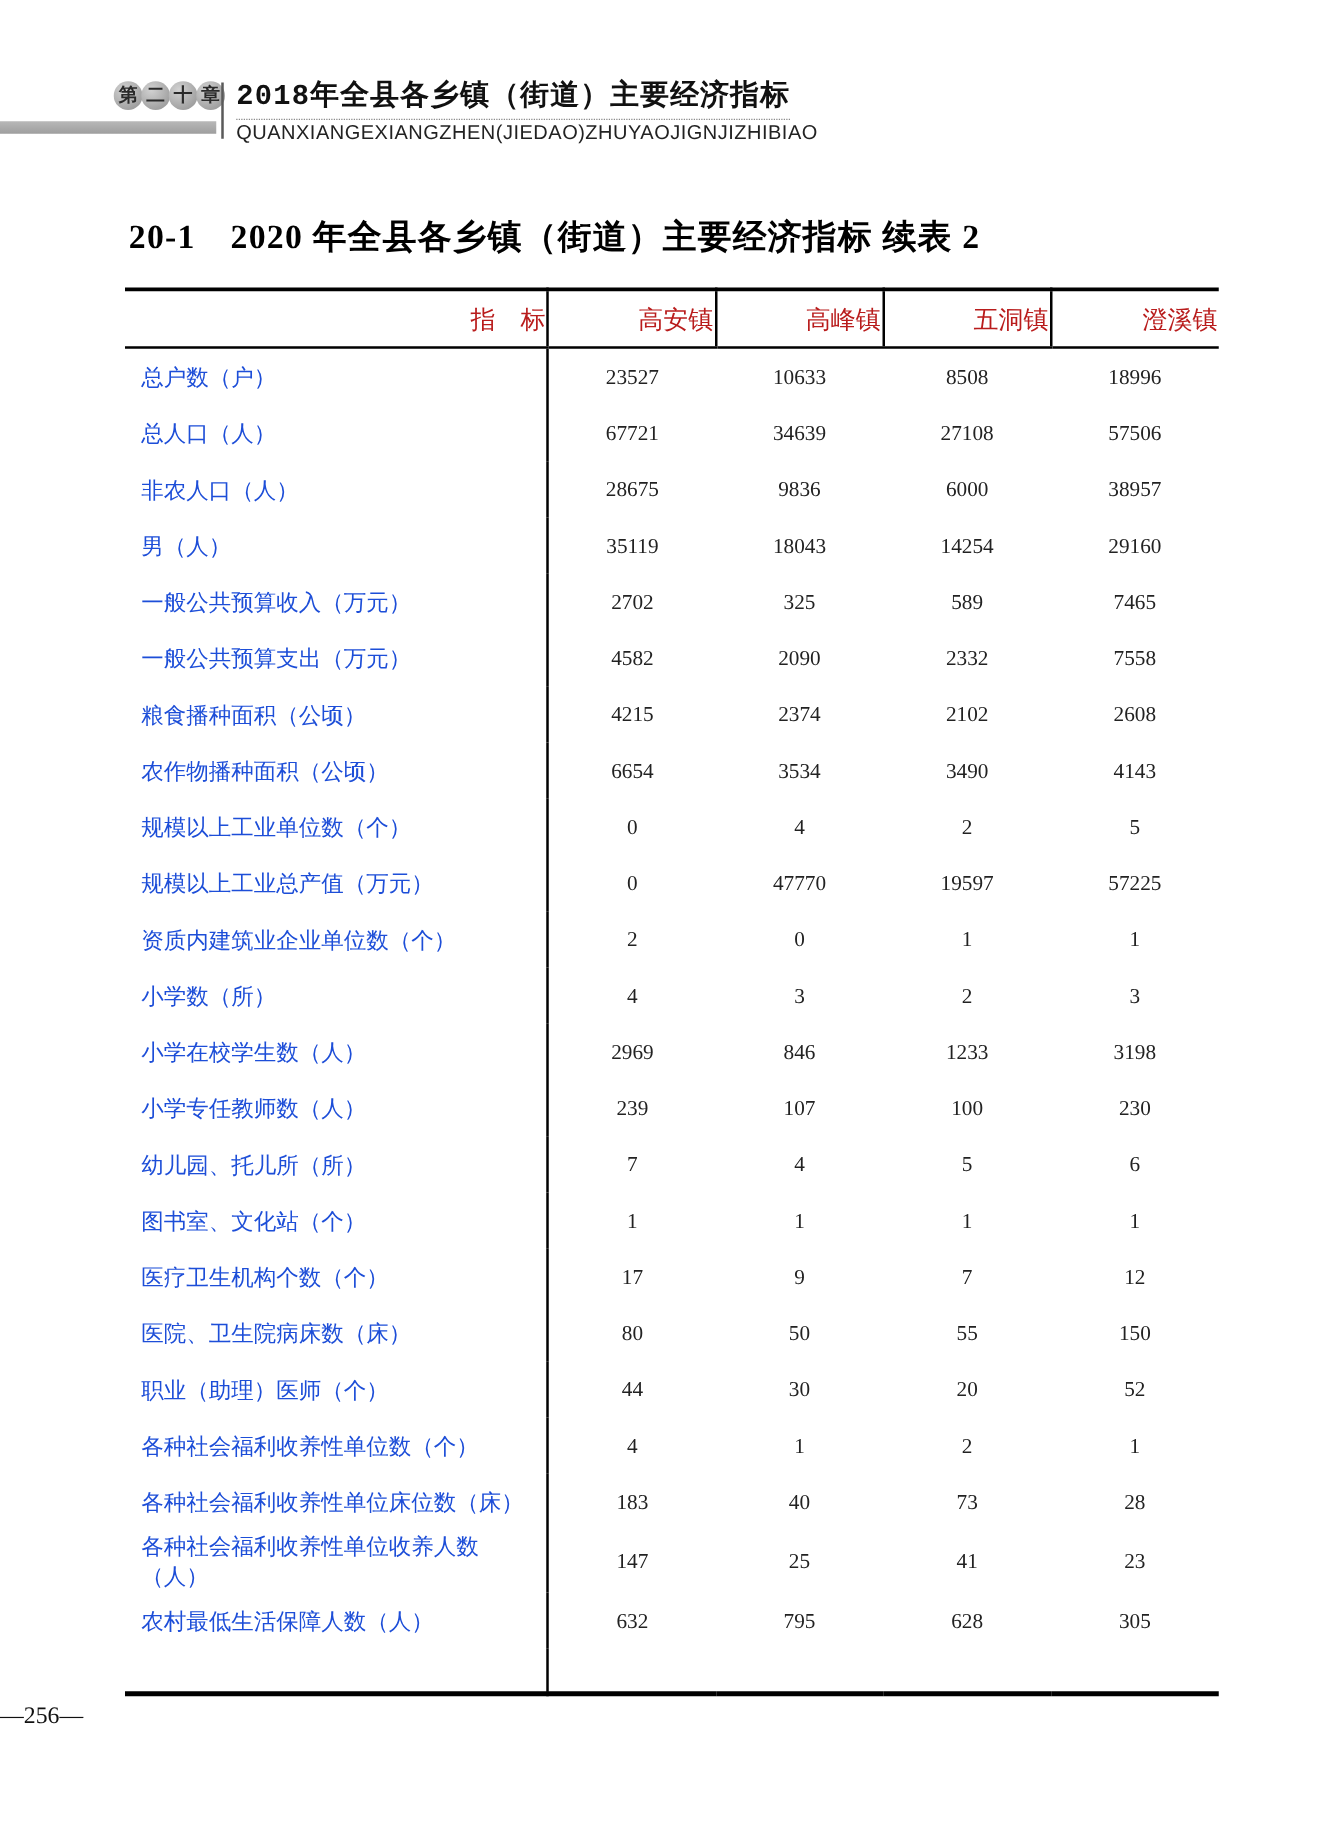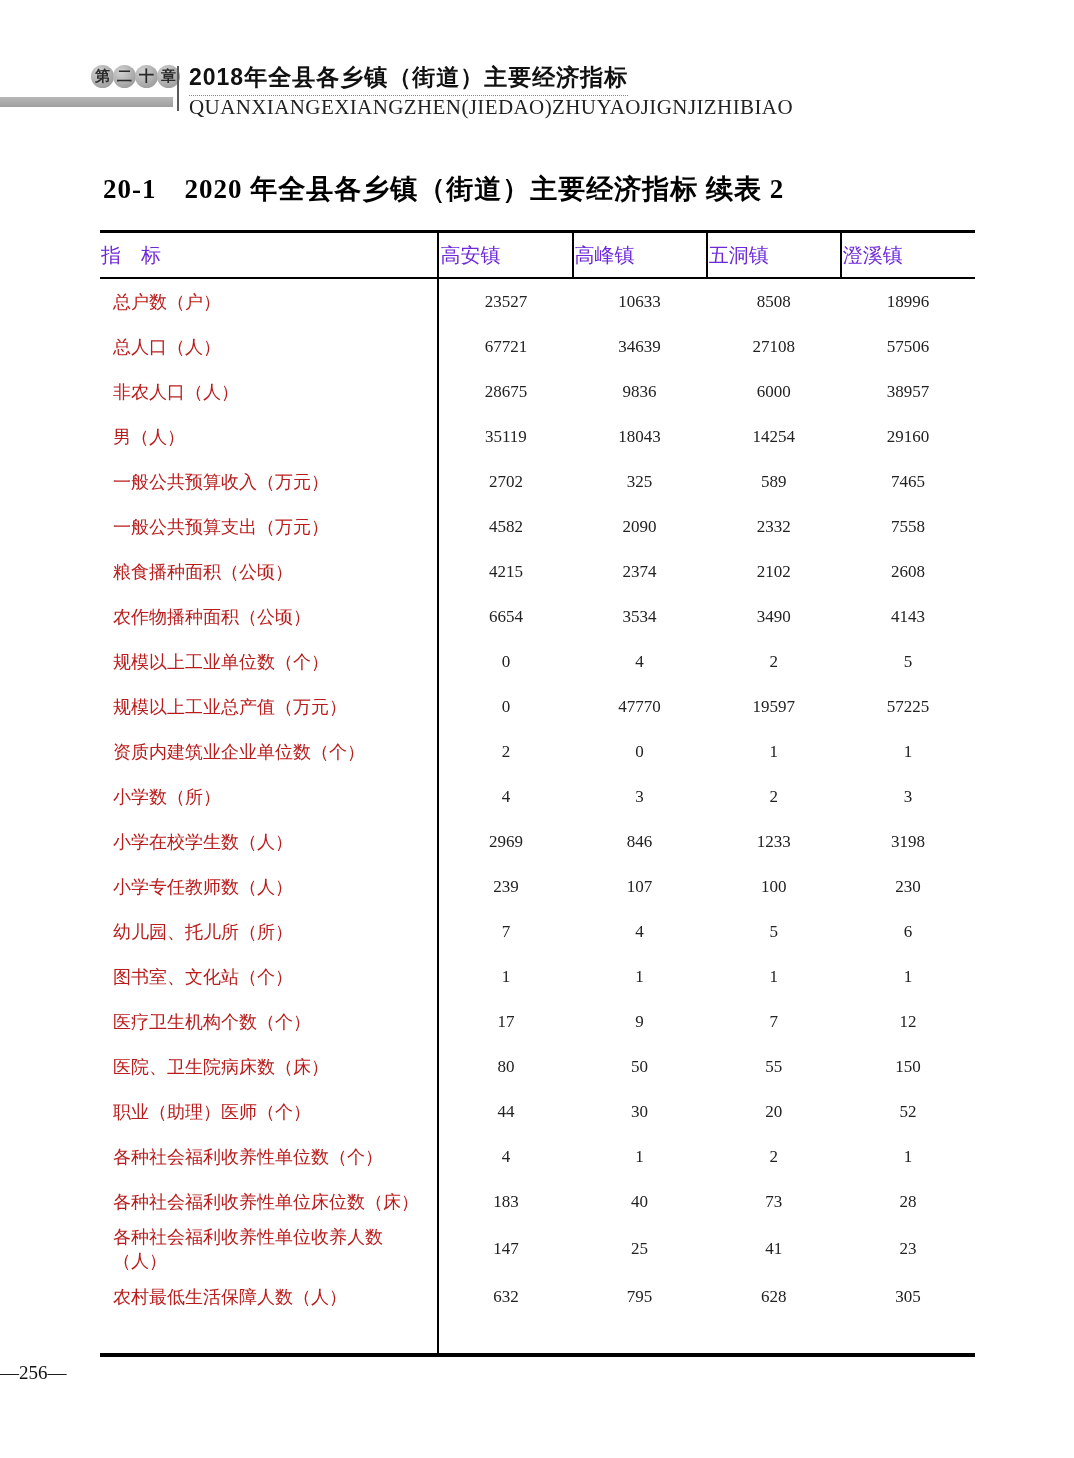--- a/index.html
+++ b/index.html
@@ -28,30 +28,30 @@
     display: flex; align-items: center; justify-content: center;
     font-size: 15px; font-weight: bold; color: #2a2a2a;
     font-family: "Liberation Serif", serif;
   }
   .header-divider {
     position: absolute; left: 177px; top: 66px;
     width: 2px; height: 45px; background: #5a5a5a;
   }
   .chapter-titles { position: absolute; left: 189px; top: 62px; }
   .chapter-title {
-    font-family: Liberation Sans, sans-serif;
+    font-family: Liberation Mono, monospace;
     font-weight: bold; font-size: 23px; line-height: 30px; color: #111;
     display: inline-block;
     padding-bottom: 3px;
     border-bottom: 1px dotted #8a8a8a;
     letter-spacing: 1px;
   }
   .chapter-pinyin {
-    font-family: Liberation Serif, serif;
-    font-size: 21px; line-height: 18px; color: #222;
+    font-family: Liberation Sans, sans-serif;
+    font-size: 16px; line-height: 18px; color: #222;
     margin-top: 2px; letter-spacing: 0.4px;
   }
 
   
   .table-title {
     position: absolute; left: 103px; top: 168px; margin: 0;
     font-family: "Liberation Serif", "DejaVu Serif", serif;
     font-weight: bold; font-size: 27px; line-height: 42px; color: #000;
     letter-spacing: 1px;
   }
@@ -63,29 +63,29 @@
     border-collapse: collapse;
     border-top: 3px solid #000;
     border-bottom: 4px solid #000;
   }
   table.stats col.c-indicator { width: 338px; }
   table.stats col.c-town { width: 134px; }
   table.stats thead th {
     height: 42px;
     font-weight: normal;
     font-size: 20px;
-    text-align: left;
+    text-align: right;
     border-bottom: 2px solid #000;
-    color: #6d28d9;
+    color: #b91c1c;
   }
   table.stats thead th + th { border-left: 2px solid #000; }
   table.stats tbody td { height: 43px; font-size: 17px; color: #222; }
   table.stats tbody td.label {
     text-align: left; padding-left: 13px;
-    font-size: 18px; color: #b91c1c;
+    font-size: 18px; color: #1d4ed8;
     border-right: 2px solid #000;
     margin-top: 36px;
   }
   table.stats tbody td.num { text-align: center; }
   table.stats tbody tr.spacer td { height: 32px; }
 
   
   .page-footer {
     position: absolute; left: 0; top: 1362px; width: 1074px;
     text-align: left;

